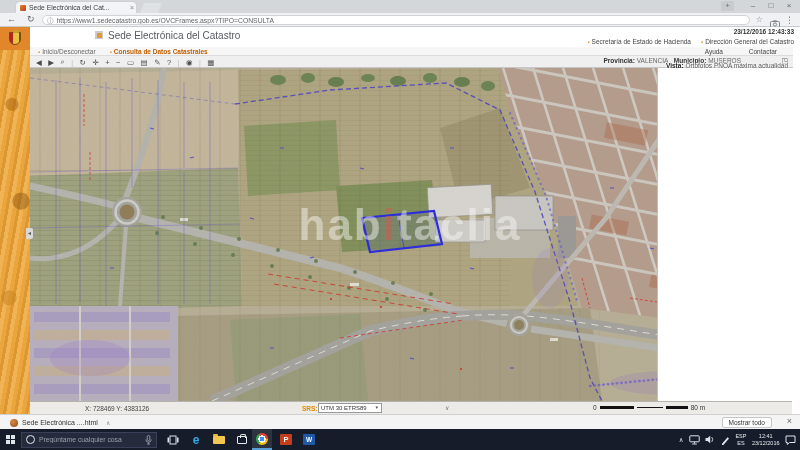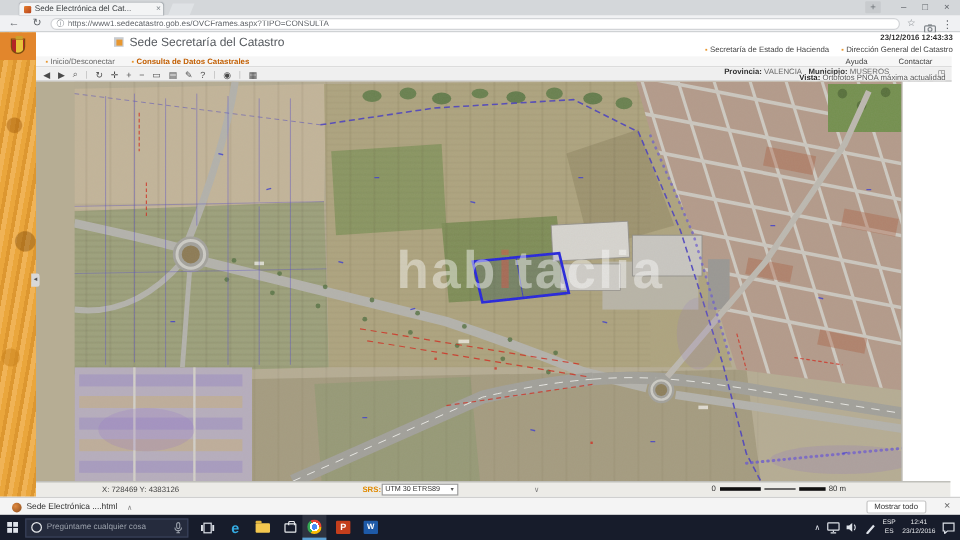--- a/index.html
+++ b/index.html
@@ -64,22 +64,22 @@
   .toolbar { position:absolute; left:30px; top:56px; width:763px; height:12px; background:#efefef;
       border-bottom:1px solid #c6c6c6; }
   .tb-icons { position:absolute; left:6px; top:0; height:12px; display:flex; align-items:center; gap:6.5px;
       font-size:7.5px; color:#4a4a4a; }
   .tb-sep { color:#bbb; font-size:7px; }
   .prov { position:absolute; right:52px; top:1px; font-size:6.5px; color:#666; }
   .prov b { color:#333; }
   .tb-expand { position:absolute; right:5px; top:1px; font-size:7px; color:#666; }
 
   
-  .map-wrap { position:absolute; left:30px; top:68px; width:722px; height:333px; background:#b6ad94;
-      border-right:1px solid #bfbfbf; overflow:hidden;padding-left:32px; }
+  .map-wrap { position:absolute; left:30px; top:68px; width:628px; height:333px; background:#b6ad94;
+      border-right:1px solid #bfbfbf; overflow:hidden; }
   .vista { position:absolute; right:12px; top:62px; z-index:12; font-size:6.5px; color:#555;
       text-shadow:0 0 2px #fff, 0 0 2px #fff, 0 0 3px #fff; }
   .vista b { color:#222; }
 
   
   .statusbar { position:absolute; left:30px; top:401px; width:762px; height:13px; background:#ecebe7;
       border-top:1px solid #b5b5b0; font-size:6.5px; color:#444; }
   .st-coords { position:absolute; left:55px; top:3px; }
   .st-srs-label { position:absolute; left:272px; top:3px; color:#e08a00; font-weight:bold; }
   .st-srs { position:absolute; left:288px; top:1px; width:64px; height:10px; background:#fff;
@@ -159,21 +159,21 @@
   <span class="url-right" style="right:37px;">☆</span>
   <svg class="url-right" style="right:20px; top:16.5px;" width="10" height="8" viewBox="0 0 10 8">
     <rect x="0.5" y="1.5" width="9" height="6" rx="1" fill="none" stroke="#80868b" stroke-width="1"></rect>
     <circle cx="5" cy="4.5" r="1.6" fill="none" stroke="#80868b" stroke-width="1"></circle>
     <rect x="3.4" y="0.3" width="3.2" height="1.4" fill="#80868b"></rect>
   </svg>
   <span class="url-right" style="right:6px; font-size:9px; color:#5f6368;">⋮</span>
 
   <div class="site-header">
     <span class="mini-logo"></span>
-    <span class="site-title">Sede Secretaría del Catastro</span>
+    <span class="site-title">Sede Electrónica del Catastro</span>
     <span class="hdr-date">23/12/2016 12:43:33</span>
     <div class="hdr-links">
       <span><i class="blt">▪</i><span>Secretaría de Estado de Hacienda</span></span>
       <span><i class="blt">▪</i><span>Dirección General del Catastro</span></span>
     </div>
   </div>
 
   <div class="orange-strip">
     <div class="coat-box">
       <div class="coat"></div>

